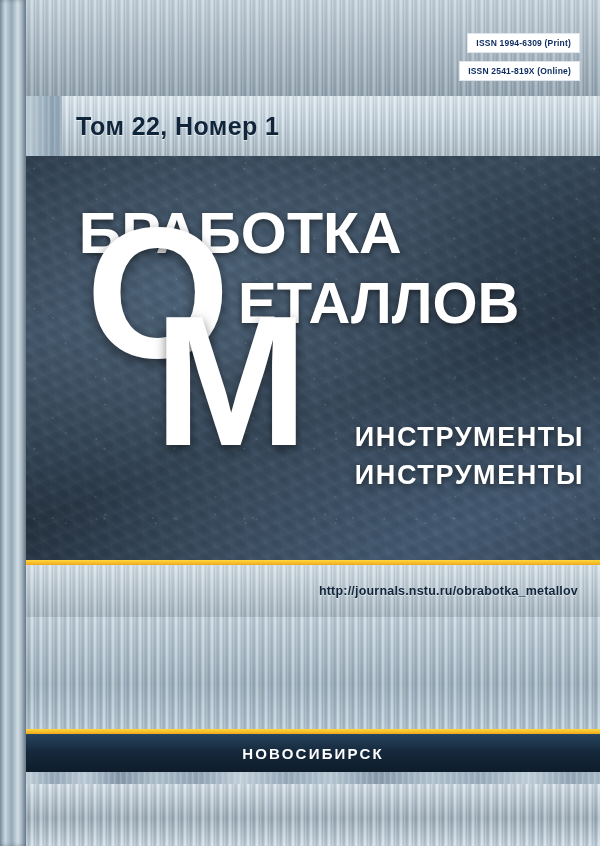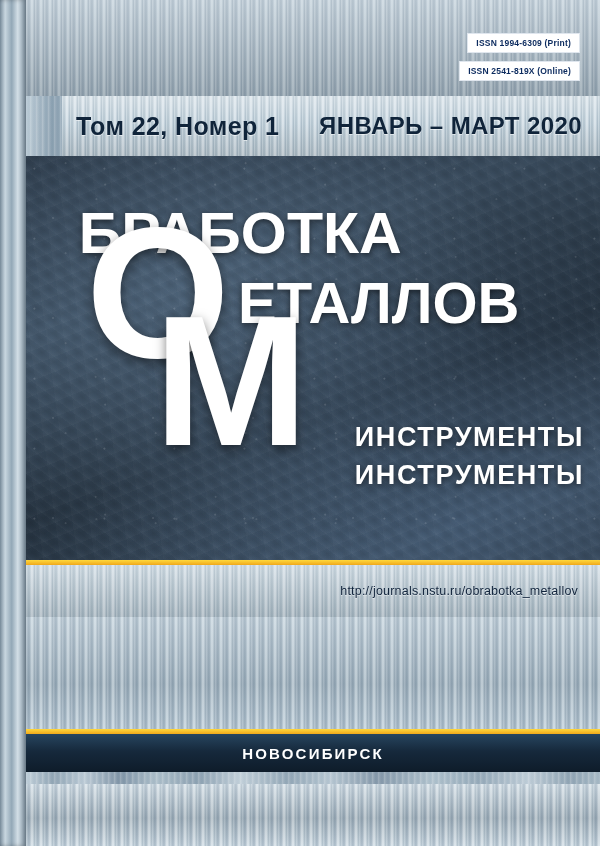--- a/index.html
+++ b/index.html
@@ -232,21 +232,21 @@
         #c7d5de 0px, #a2b6c3 3px, #dde7ee 6px, #9bafbd 9px);
     display: flex;
     align-items: center;
     justify-content: flex-end;
     padding-right: 22px;
     box-sizing: border-box;
   }
   .url-text {
     font-family: "Liberation Sans", sans-serif;
     font-size: 12.5px;
-    font-weight: normal;
+    font-weight: bold;
     color: #11243c;
     letter-spacing: 0.2px;
     text-shadow: 0 1px 0 rgba(255,255,255,0.5);
   }
 
   
   .lower-metal {
     position: absolute;
     left: 26px; right: 0;
     top: 617px;
@@ -306,21 +306,20 @@
   <div class="bg-vert-shade"></div>
   <div class="left-band"></div>
 
   <div class="top-strip"></div>
 
   <div class="issn-box issn-print">ISSN 1994-6309 (Print)</div>
   <div class="issn-box issn-online">ISSN 2541-819X (Online)</div>
 
   <div class="volume-bar">
     <div class="volume-text">Том 22,  Номер 1</div>
-    <div class="period-text">ЯНВАРЬ – МАРТ 2020</div>
   </div>
 
   <div class="dark-panel">
     <div class="crackle"></div>
     <div class="speckle"></div>
 
     <div class="title-word word-obrabotka">БРАБОТКА</div>
     <div class="mono-o">О</div>
     <div class="title-word word-metallov">ЕТАЛЛОВ</div>
     <div class="mono-m">М</div>

